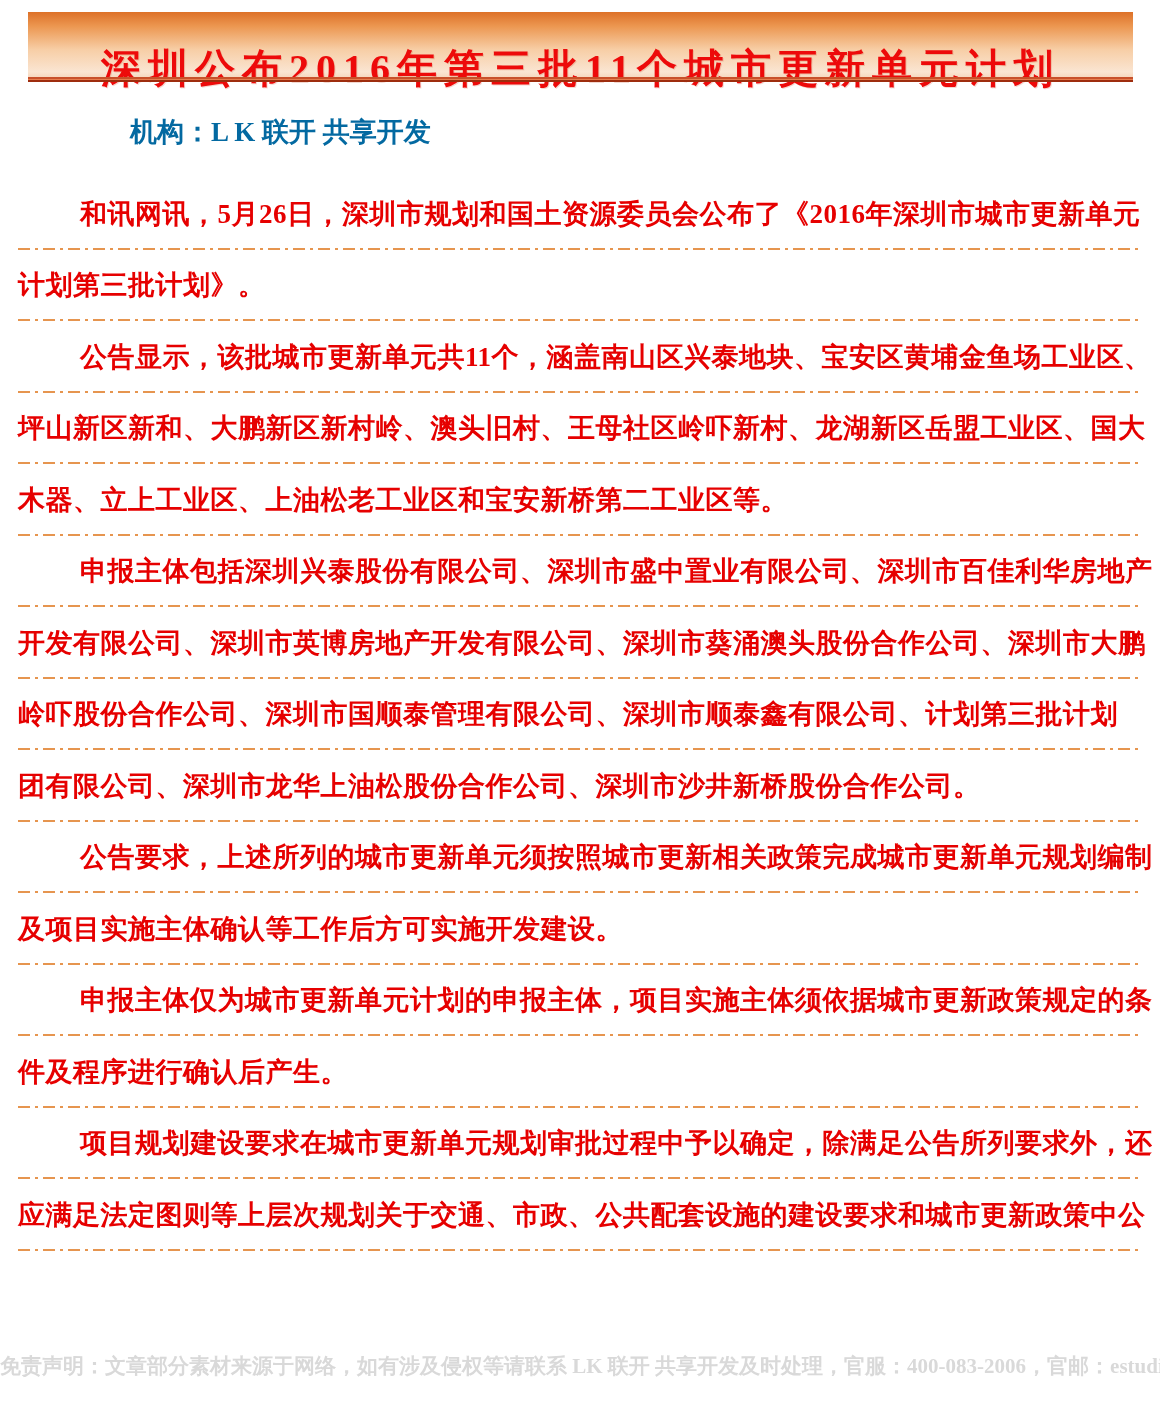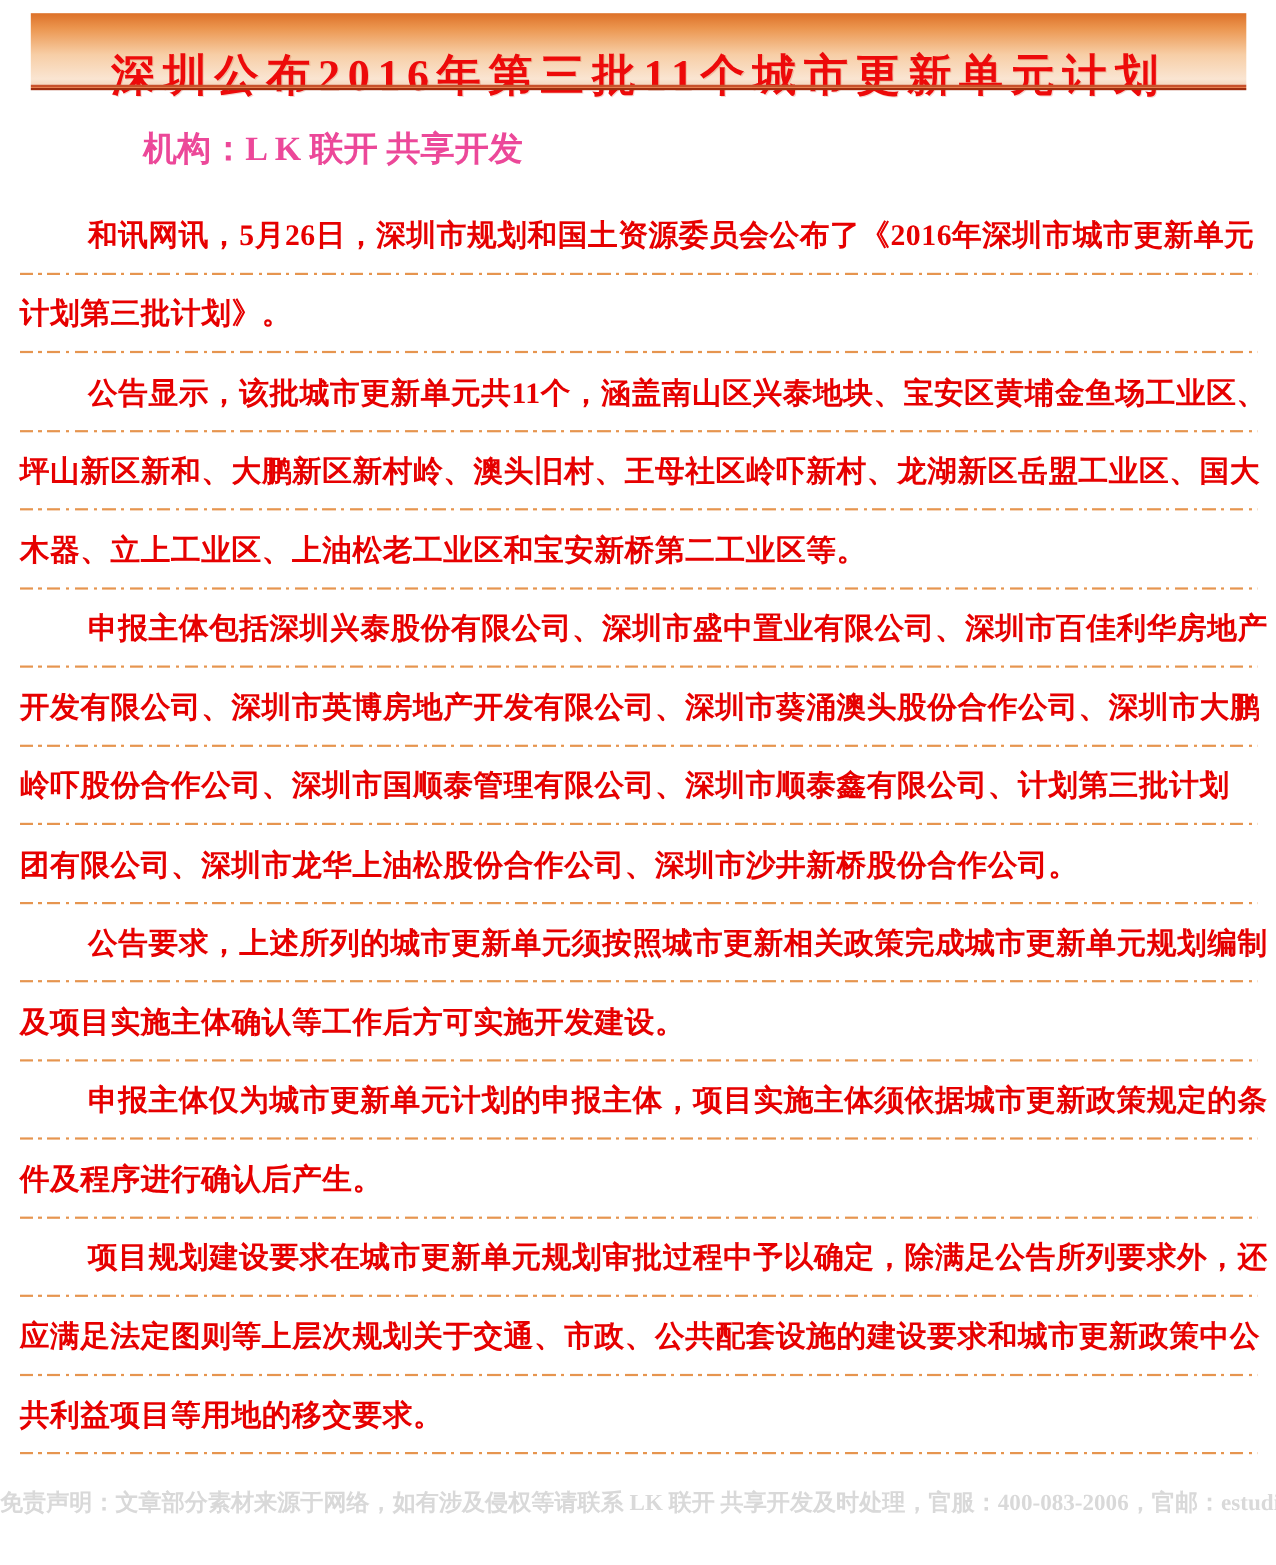--- a/index.html
+++ b/index.html
@@ -35,22 +35,22 @@
     white-space: nowrap;
     text-shadow: 1px 1px 0 #c23a1a33;
     margin-top: 24px;
   }
 
   
   .meta {
     position: absolute;
     top: 114px; left: 0;
     width: 100%; height: 40px;
-    font-size: 31px; font-weight: bold;
-    color: #ec4899;
+    font-size: 27px; font-weight: bold;
+    color: #0369a1;
     white-space: nowrap;
   }
   .meta-agency { position: absolute; left: 130px; top: 0; }
   .meta-date   { position: absolute; left: 710px; top: 0; }
 
   
   .body-lines {
     position: absolute;
     top: 178px; left: 18px;
     width: 1125px;
@@ -105,16 +105,15 @@
   <div class="line indent">申报主体包括深圳兴泰股份有限公司、深圳市盛中置业有限公司、深圳市百佳利华房地产</div>
   <div class="line">开发有限公司、深圳市英博房地产开发有限公司、深圳市葵涌澳头股份合作公司、深圳市大鹏</div>
   <div class="line">岭吓股份合作公司、深圳市国顺泰管理有限公司、深圳市顺泰鑫有限公司、计划第三批计划</div>
   <div class="line">团有限公司、深圳市龙华上油松股份合作公司、深圳市沙井新桥股份合作公司。</div>
   <div class="line indent">公告要求，上述所列的城市更新单元须按照城市更新相关政策完成城市更新单元规划编制</div>
   <div class="line">及项目实施主体确认等工作后方可实施开发建设。</div>
   <div class="line indent">申报主体仅为城市更新单元计划的申报主体，项目实施主体须依据城市更新政策规定的条</div>
   <div class="line">件及程序进行确认后产生。</div>
   <div class="line indent">项目规划建设要求在城市更新单元规划审批过程中予以确定，除满足公告所列要求外，还</div>
   <div class="line">应满足法定图则等上层次规划关于交通、市政、公共配套设施的建设要求和城市更新政策中公</div>
-  <div class="line">共利益项目等用地的移交要求。</div>
 </div>
 
 <div class="footer">免责声明：文章部分素材来源于网络，如有涉及侵权等请联系 LK 联开 共享开发及时处理，官服：400-083-2006，官邮：estudi@qq.com</div>
 
 </body></html>

